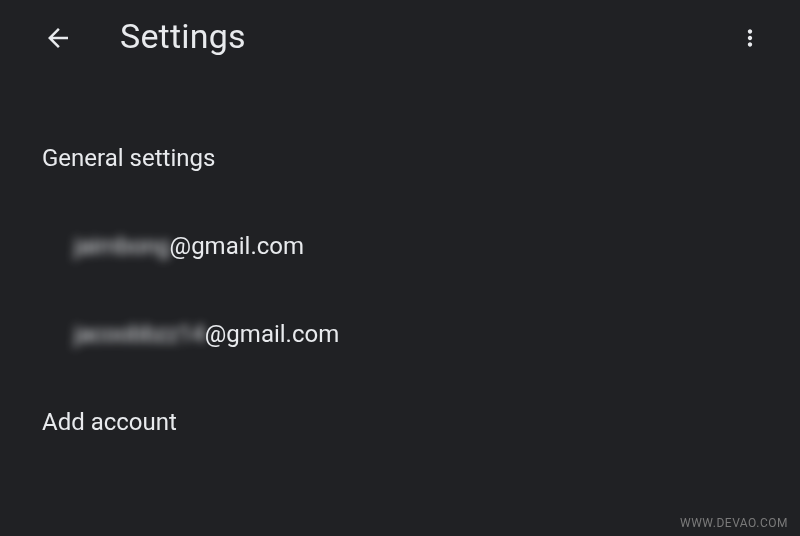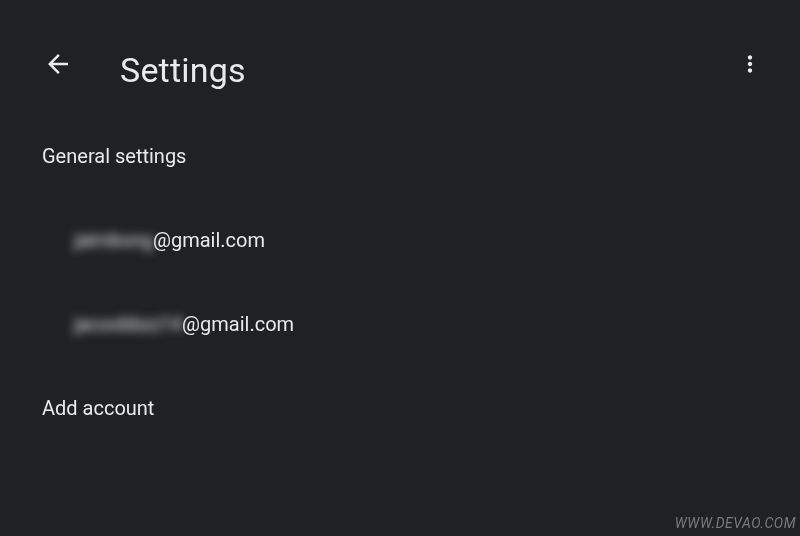--- a/index.html
+++ b/index.html
@@ -11,23 +11,23 @@
       width: 800px;
       height: 536px;
       background: #202124;
       font-family: 'Roboto', 'Segoe UI', Arial, sans-serif;
       color: #e8eaed;
       overflow: hidden;
       position: relative;
     }
     .header {
       display: flex;
-      align-items: flex-end;
+      align-items: flex-start;
       height: 90px;
-      padding: 0 20px;
+      padding: 16px 20px;
     }
     .back-button {
       width: 48px;
       height: 48px;
       display: flex;
       align-items: center;
       justify-content: center;
       cursor: pointer;
       margin-left: 14px;
     }
@@ -56,21 +56,21 @@
     .overflow-button svg {
       width: 26px;
       height: 26px;
       fill: #e8eaed;
     }
     .list {
       padding-top: 24px;
     }
     .list-item {
       padding: 30px 42px;
-      font-size: 20px;
+      font-size: 24px;
       font-weight: 400;
       color: #e8eaed;
       cursor: pointer;
     }
     .account-item {
       display: flex;
       align-items: center;
       margin-left: 32px;
     }
     .blurred-username {
@@ -78,26 +78,25 @@
       opacity: 0.95;
       margin-right: 0;
       letter-spacing: -0.5px;
     }
     .domain-part {
       letter-spacing: 0;
     }
     .watermark {
       position: absolute;
       bottom: 6px;
-      right: 4px;
-      font-size: 14px;
+      right: 12px;
+      font-size: 12px;
       color: #7a7a7a;
       letter-spacing: 0.5px;
       transform: scaleY(1.1);
-      font-style: italic;
     }
   </style>
 </head>
 <body>
 
 <div class="header">
   <div class="back-button">
     <span>
       <svg viewBox="0 0 24 24">
           <path d="M20 11H7.83l5.59-5.59L12 4l-8 8 8 8 1.41-1.41L7.83 13H20v-2z"></path>

